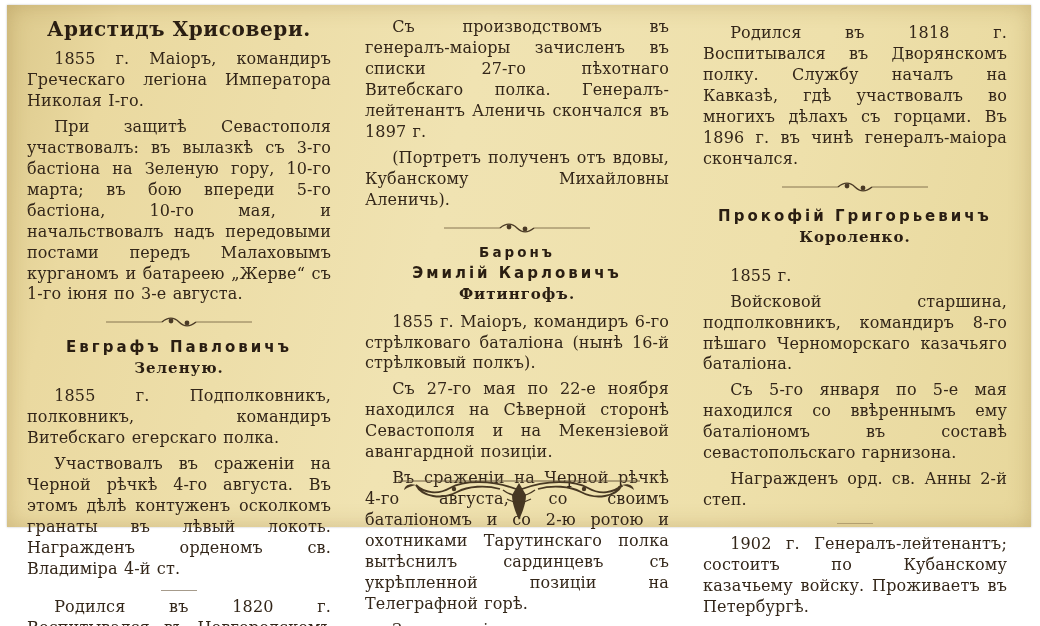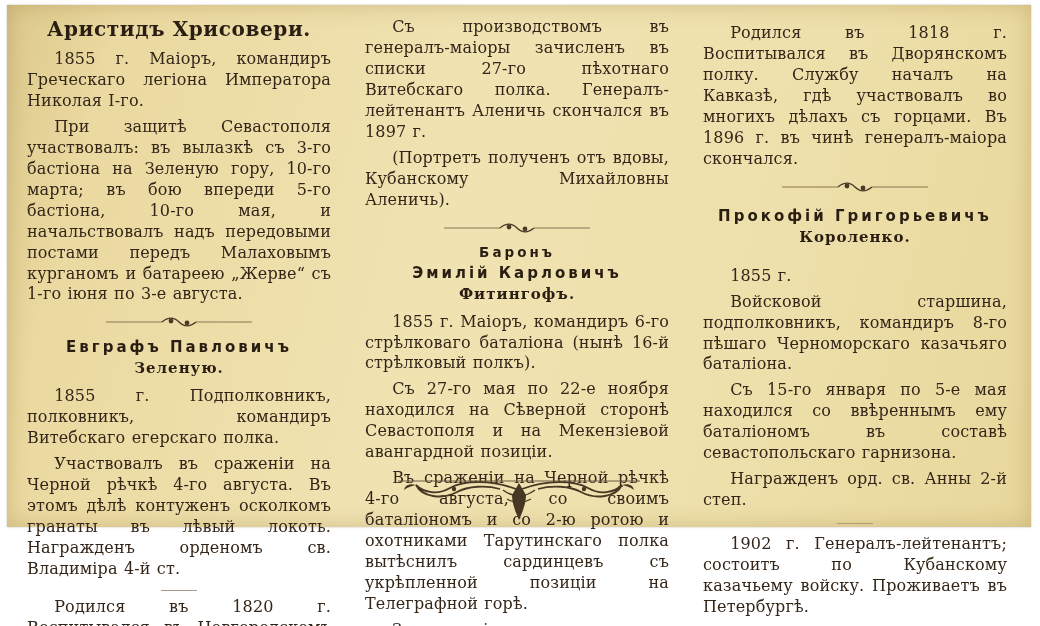--- a/index.html
+++ b/index.html
@@ -149,21 +149,21 @@
           <path d="M58 6 C64 1 70 1 75 6 C80 11 86 11 92 6" fill="none" stroke="#4a3a26" stroke-width="1.4"></path>
           <circle cx="67" cy="5" r="2.4" fill="#4a3a26"></circle>
           <circle cx="83" cy="7" r="2.4" fill="#4a3a26"></circle>
         </svg>
       </div>
 
       <div class="name-pre" style="margin-top:14px">Прокофій Григорьевичъ</div>
       <div class="name-sur">Короленко.</div>
       <p class="para" style="margin-top:20px">1855 г.</p>
       <p class="para">Войсковой старшина, подполковникъ, командиръ 8-го пѣшаго Черноморскаго казачьяго баталіона.</p>
-      <p class="para">Съ 15-го января по 5-е мая находился со ввѣреннымъ ему баталіономъ въ составѣ севастопольскаго гарнизона.</p>
+      <p class="para">Съ 5-го января по 5-е мая находился со ввѣреннымъ ему баталіономъ въ составѣ севастопольскаго гарнизона.</p>
       <p class="para">Награжденъ орд. св. Анны 2-й степ.</p>
       <div class="dash-divider" style="border-top-color:rgba(92,72,44,0.35); margin-top:12px; margin-bottom:10px"></div>
       <p class="para">1902 г. Генералъ-лейтенантъ; состоитъ по Кубанскому казачьему войску. Проживаетъ въ Петербургѣ.</p>
     </div>
 
   </div>
 
   <div class="tailpiece">
     <svg width="250" height="48" viewBox="0 0 250 48">
       <line x1="4" y1="6" x2="246" y2="6" stroke="#6b5a3e" stroke-width="1"></line>

